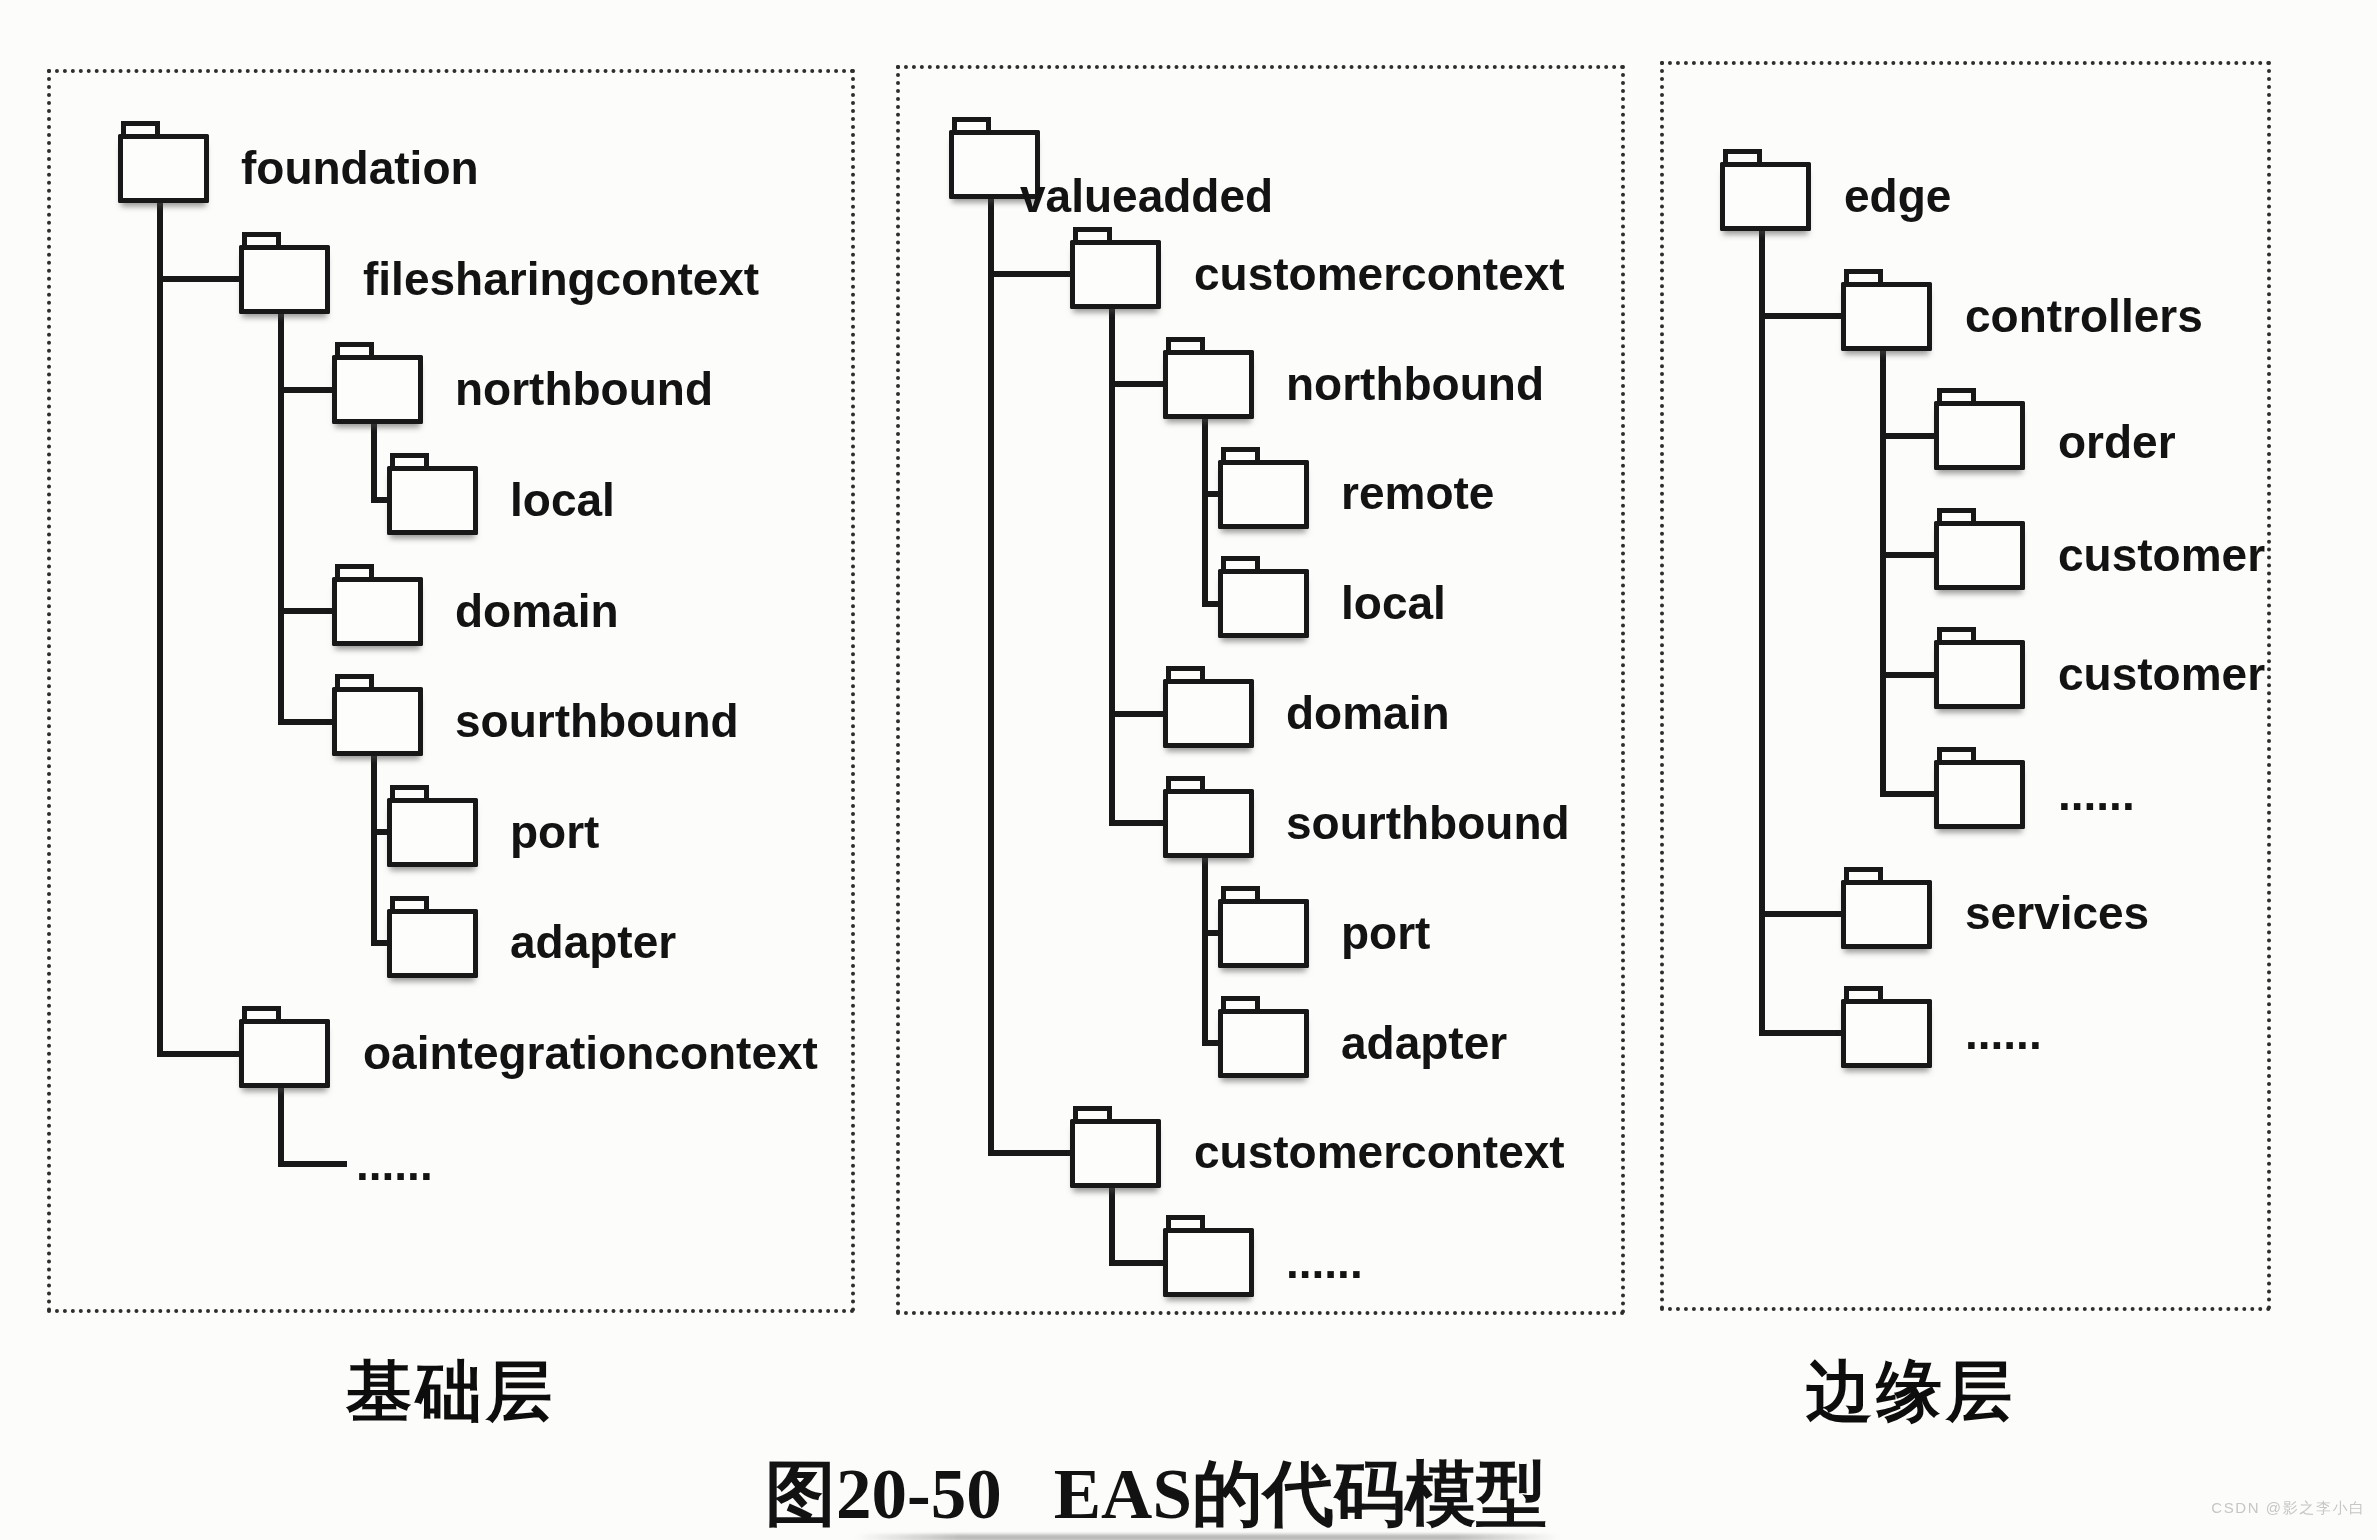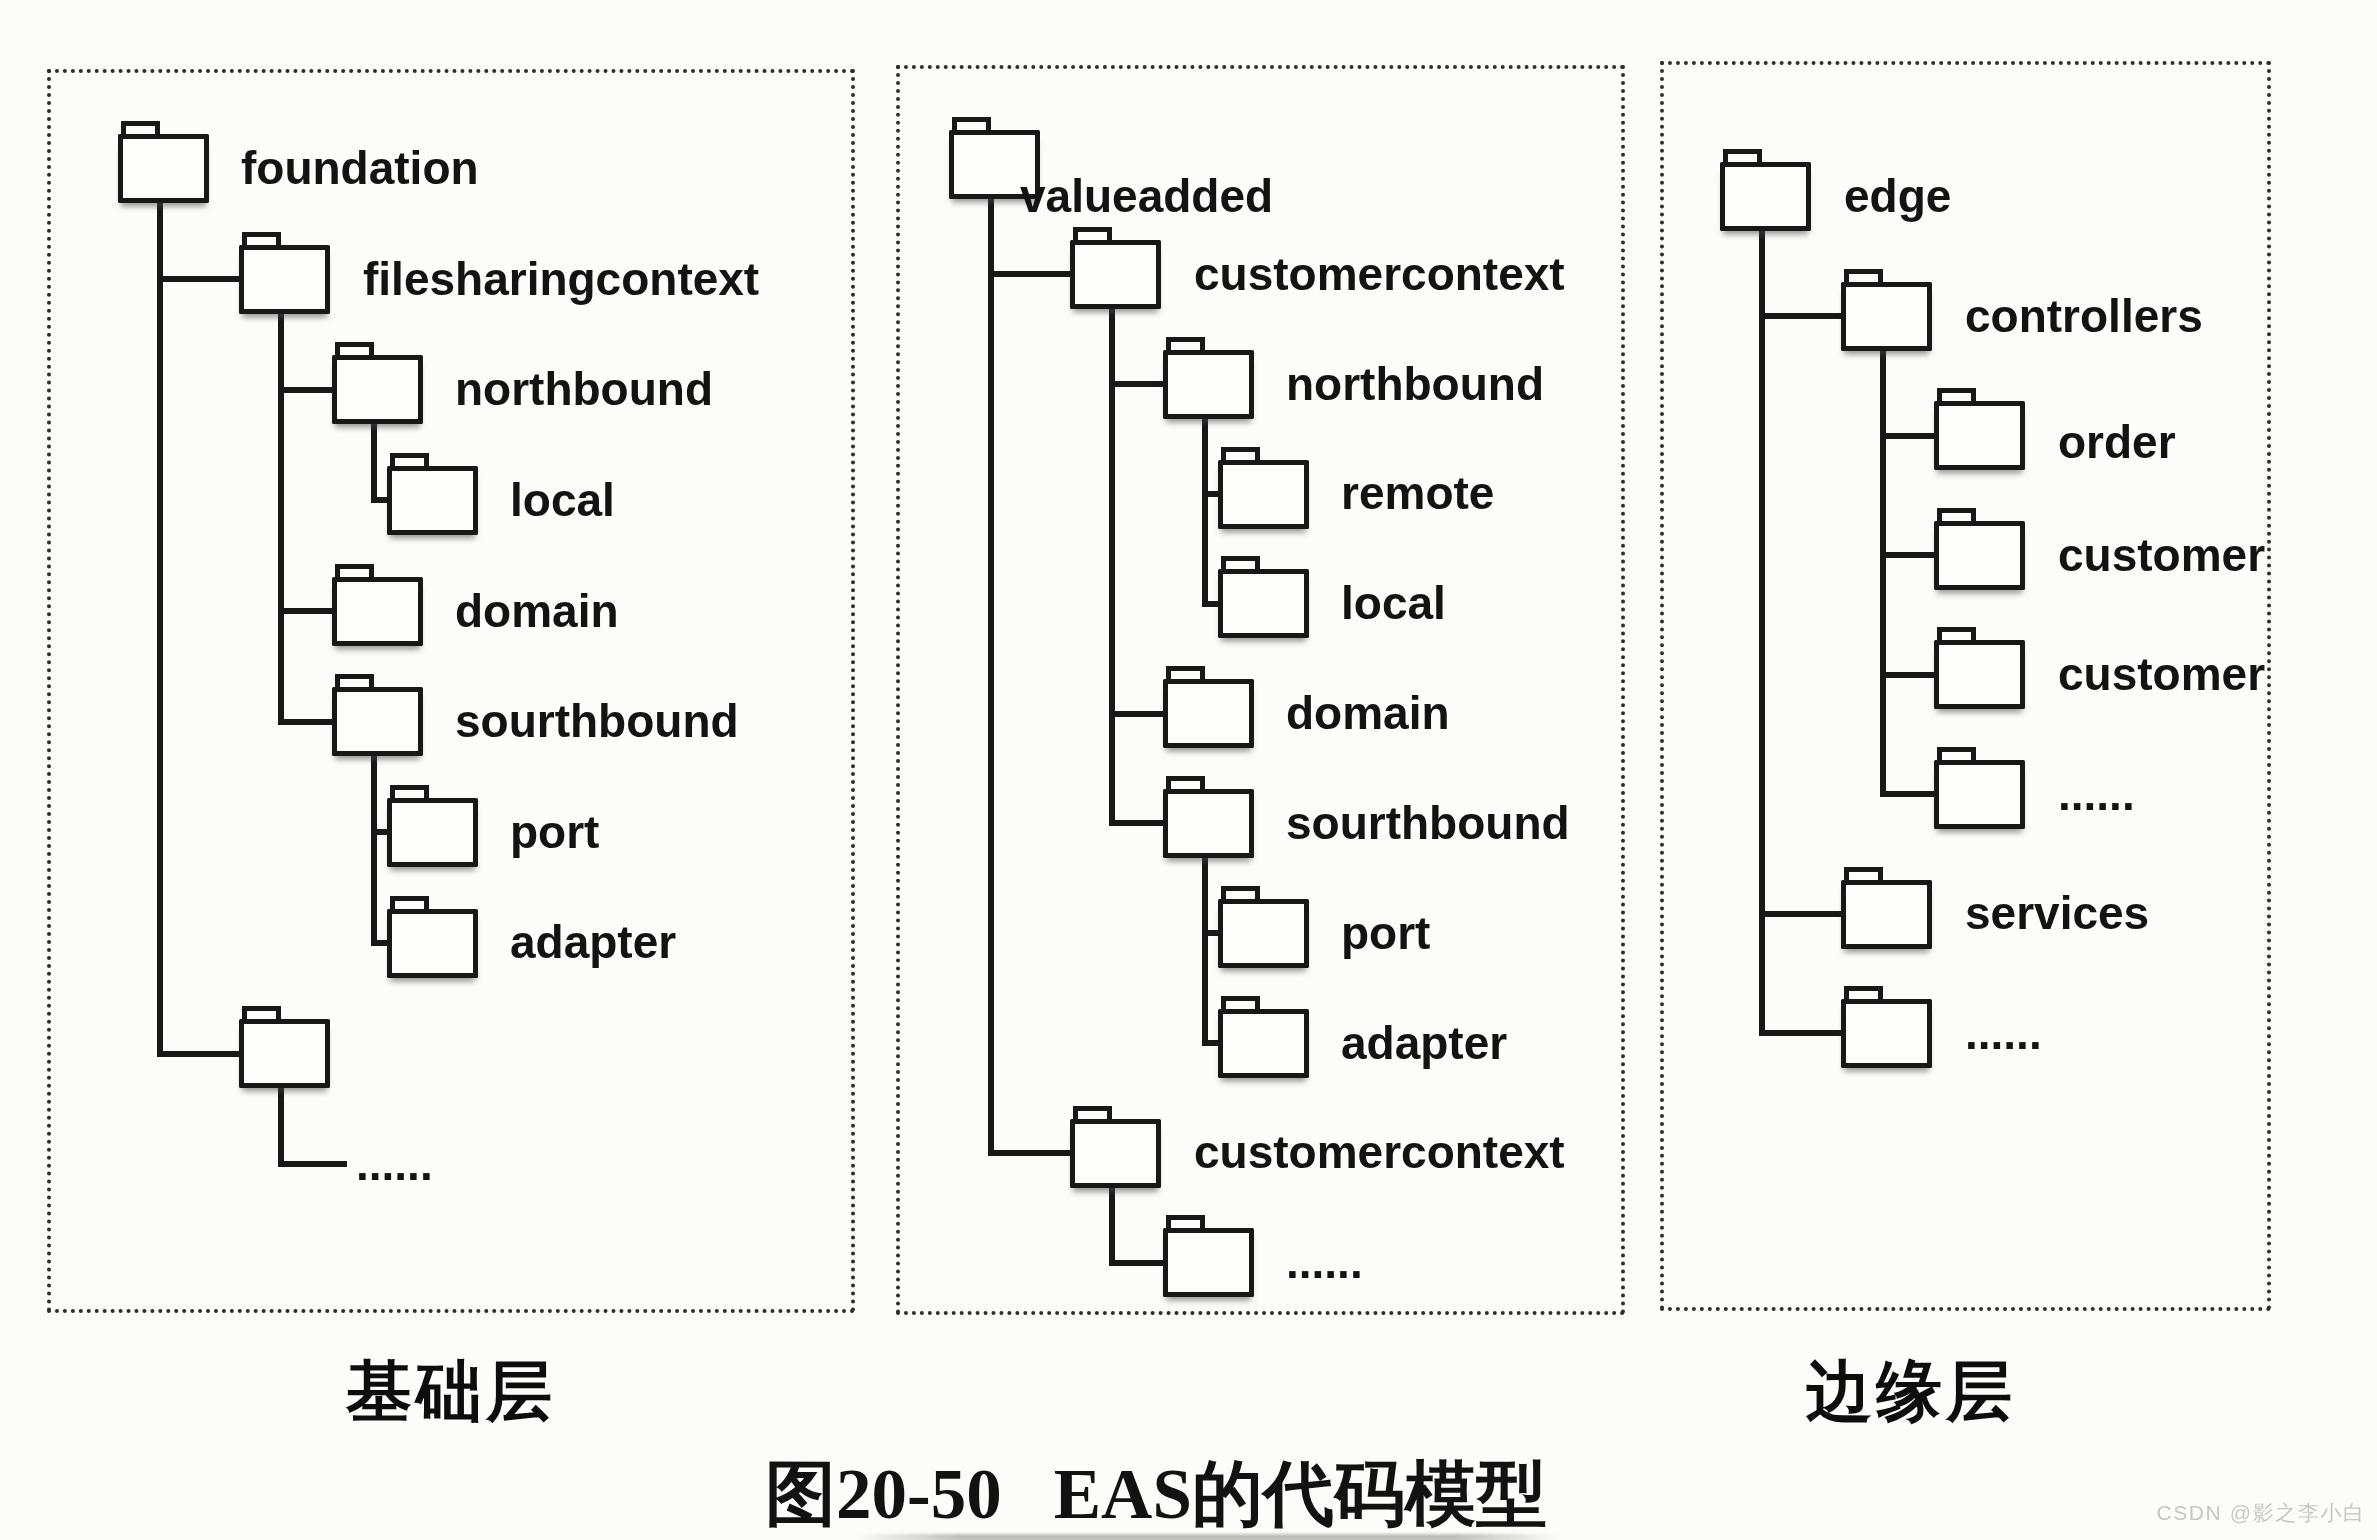--- a/index.html
+++ b/index.html
@@ -19,21 +19,21 @@
           color:#131313;white-space:nowrap}
   .hline,.vline{position:absolute;background:#181818}
   .hline{height:5.7px}
   .vline{width:5.7px}
   .panel-caption{position:absolute;transform:translateX(-50%);font-size:66px;font-weight:900;
                  color:#0d0d0d;letter-spacing:4px;white-space:nowrap}
   .figure-caption{position:absolute;left:1156px;top:1447px;transform:translateX(-50%);
                   font-family:"Liberation Serif",serif;font-size:71px;font-weight:bold;
                   color:#121212;white-space:nowrap}
   .figure-caption .ttl{margin-left:52px}
-  .watermark{position:absolute;right:11.3px;top:1499px;font-size:21px;color:#c6c6c6;
+  .watermark{position:absolute;right:11.3px;top:1499px;font-size:15px;color:#c6c6c6;
              letter-spacing:1.6px;white-space:nowrap}
   .bottom-artifact{position:absolute;left:856px;top:1534px;width:703px;height:7.3px;
                    background:linear-gradient(to right,rgba(120,120,120,0),rgba(110,110,110,.45) 15%,rgba(110,110,110,.45) 85%,rgba(120,120,120,0));
                    filter:blur(1.6px)}
 </style>
 </head>
 <body>
 
 <div class="stage">
 
@@ -93,20 +93,21 @@
       <div class="nlabel" style="left: 510px; top: 832px;">port</div>
       <div class="folder" style="left: 387px; top: 896px;">
         <div class="tab"></div>
         <div class="fbody"></div>
       </div>
       <div class="nlabel" style="left: 510px; top: 942px;">adapter</div>
       <div class="folder" style="left: 239px; top: 1006px;">
         <div class="tab"></div>
         <div class="fbody"></div>
       </div>
+      <div class="nlabel" style="left: 363px; top: 1053px;">oaintegrationcontext</div>
       <div class="nlabel" style="left: 356px; top: 1164px;">......</div>
       <div class="vline" style="left: 988px; top: 195px; height: 957px;"></div>
       <div class="hline" style="left: 988px; top: 271px; width: 86px;"></div>
       <div class="hline" style="left: 988px; top: 1150px; width: 86px;"></div>
       <div class="vline" style="left: 1109px; top: 305px; height: 518px;"></div>
       <div class="hline" style="left: 1109px; top: 381px; width: 57px;"></div>
       <div class="hline" style="left: 1109px; top: 711px; width: 57px;"></div>
       <div class="hline" style="left: 1109px; top: 820px; width: 57px;"></div>
       <div class="vline" style="left: 1202px; top: 415px; height: 188px;"></div>
       <div class="hline" style="left: 1202px; top: 491px; width: 19.4px;"></div>

